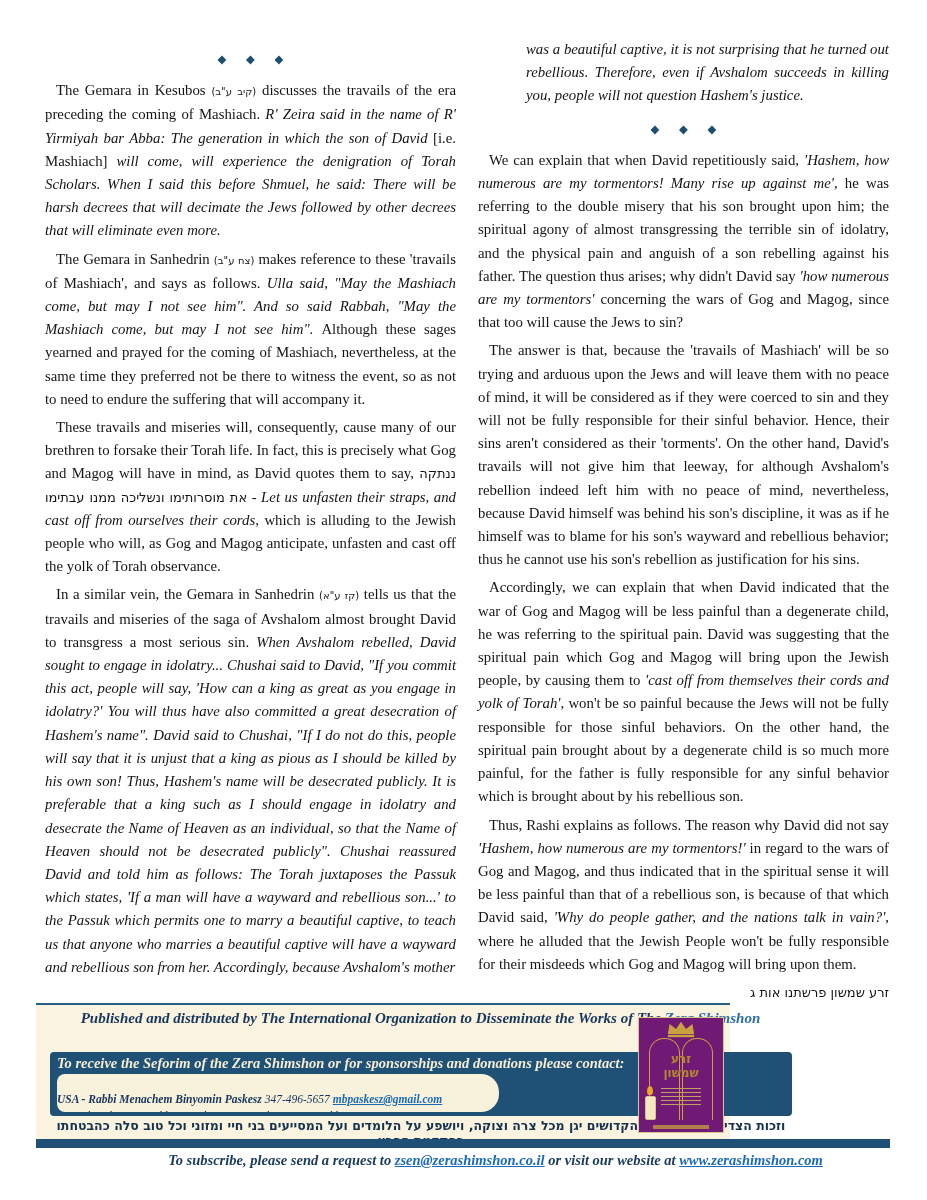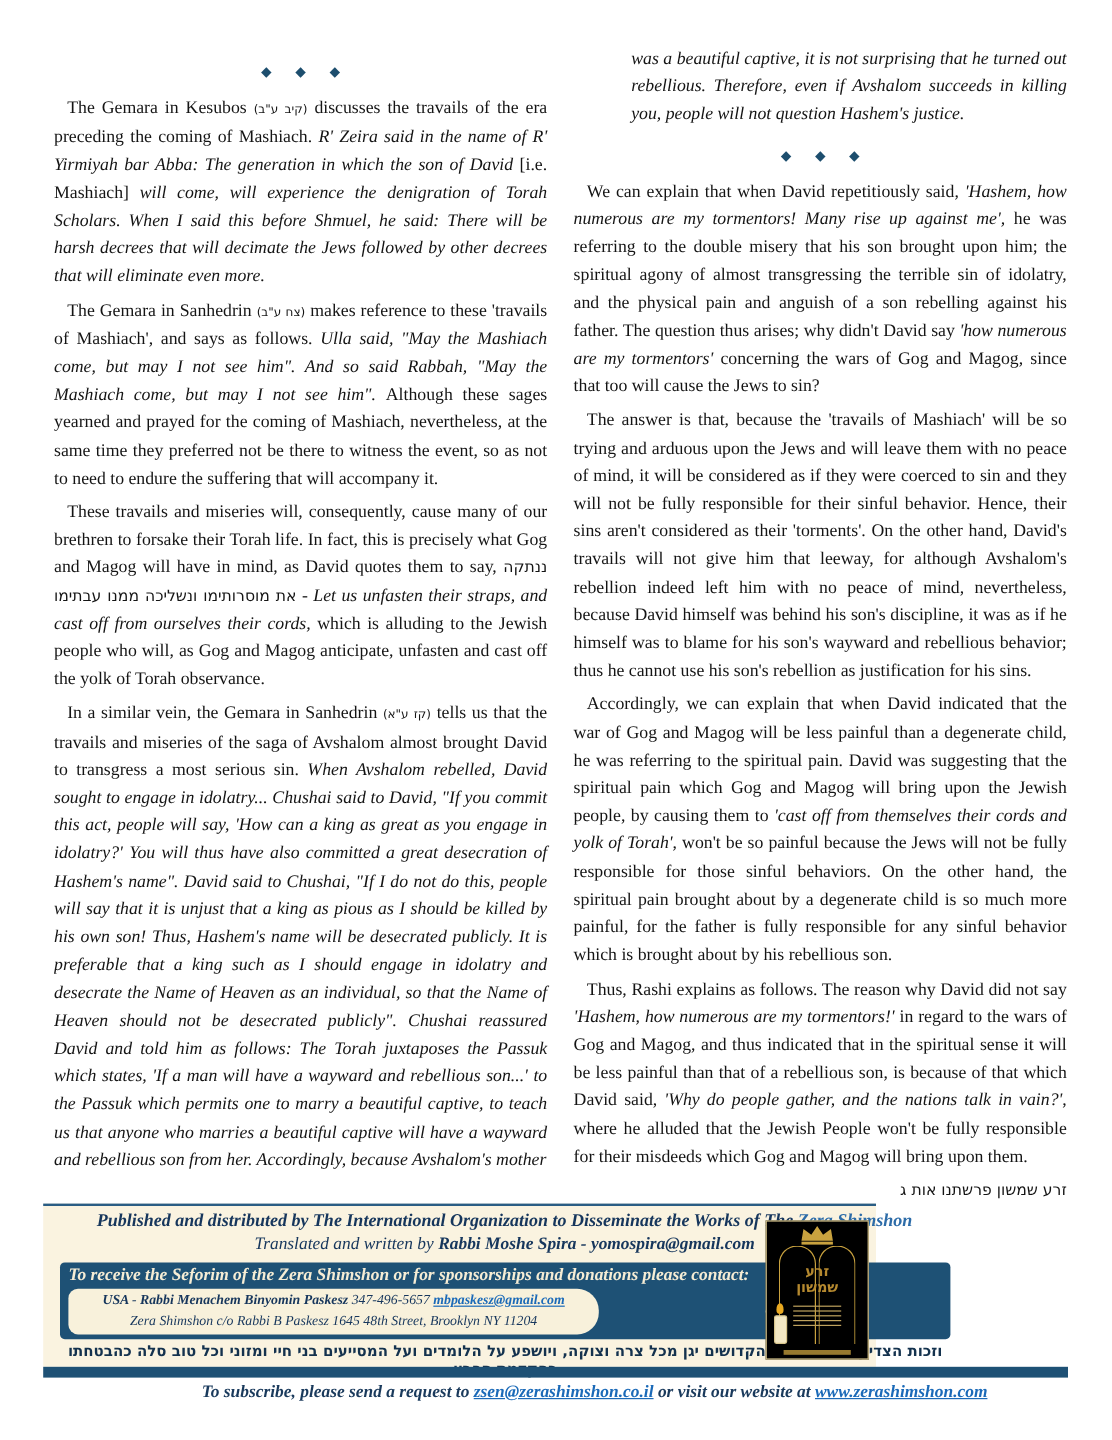--- a/index.html
+++ b/index.html
@@ -42,43 +42,43 @@
   #contact-box {
     position: absolute; left: 14px; top: 47px; width: 742px; height: 64px;
     background: #1e5175; border-radius: 4px; padding: 2px 7px; box-sizing: border-box;
   }
   #contact-header {
     text-align: left; color: #f6edd5; font-style: italic; font-weight: bold;
     font-size: 14.5px; line-height: 19px; white-space: nowrap;
   }
   #contact-row { display: flex; height: 38px; margin-top: 1px; position: relative; }
   .contact-card {
-    background: #f8f1db; color: #16365c; text-align: center;
-    font-size: 11.5px; line-height: 17px; padding-top: 2px; box-sizing: border-box;
+    background: #f8f1db; color: #16365c; 
+    font-size: 11.5px; line-height: 17px; padding-top: 17px; box-sizing: border-box;
     white-space: nowrap; overflow: hidden;
   }
   #usa-card { flex: 0 0 442px; border-radius: 8px 18px 18px 8px; }
   #il-card  { flex: 0 0 230px; border-radius: 18px 8px 8px 18px; }
   #card-gap { flex: 1 1 auto; position: relative; }
   #card-gap .dot {
     position: absolute; left: 50%; top: 50%; width: 8px; height: 8px;
     margin: -4px 0 0 -4px; background: #ffffff; border-radius: 50%;
   }
   .contact-card .b { font-weight: bold; font-style: italic; }
   .contact-card .plainline { font-style: italic; }
   .lnk { color: #1b6ab8; text-decoration: underline; font-weight: bold; font-style: italic; cursor: pointer; }
   #blessing {
     position: absolute; left: 0; top: 113px; width: 770px; text-align: center;
     font-family: "DejaVu Sans", sans-serif; font-size: 12.5px; font-weight: bold;
     color: #14324e; direction: rtl;
   }
   
   #logo {
     position: absolute; right: 6px; top: 12px; width: 86px; height: 116px;
-    background: #000000; border: 1px solid #d8c58c; box-sizing: border-box; z-index: 3;
+    background: #701a75; border: 1px solid #d8c58c; box-sizing: border-box; z-index: 3;
     text-align: center;
   }
   #logo .crown { margin-top: 2px; height: 18px; }
   .arch { position: relative; width: 66px; height: 84px; margin: 0 auto; }
   .arch .arc-l, .arch .arc-r {
     position: absolute; top: 0; width: 31px; height: 82px; box-sizing: border-box;
     border: 1px solid #c9a23f; border-bottom: none; border-radius: 15px 15px 0 0;
   }
   .arch .arc-l { left: 1px; }
   .arch .arc-r { right: 1px; }
@@ -126,21 +126,20 @@
         <p class="para"><span>We can explain that when David repetitiously said, </span><span class="it">'Hashem, how numerous are my tormentors! Many rise up against me',</span><span> he was referring to the double misery that his son brought upon him; the spiritual agony of almost transgressing the terrible sin of idolatry, and the physical pain and anguish of a son rebelling against his father. The question thus arises; why didn't David say </span><span class="it">'how numerous are my tormentors'</span><span> concerning the wars of Gog and Magog, since that too will cause the Jews to sin?</span></p>
         <p class="para"><span>The answer is that, because the 'travails of Mashiach' will be so trying and arduous upon the Jews and will leave them with no peace of mind, it will be considered as if they were coerced to sin and they will not be fully responsible for their sinful behavior. Hence, their sins aren't considered as their 'torments'. On the other hand, David's travails will not give him that leeway, for although Avshalom's rebellion indeed left him with no peace of mind, nevertheless, because David himself was behind his son's discipline, it was as if he himself was to blame for his son's wayward and rebellious behavior; thus he cannot use his son's rebellion as justification for his sins.</span></p>
         <p class="para"><span>Accordingly, we can explain that when David indicated that the war of Gog and Magog will be less painful than a degenerate child, he was referring to the spiritual pain. David was suggesting that the spiritual pain which Gog and Magog will bring upon the Jewish people, by causing them to </span><span class="it">'cast off from themselves their cords and yolk of Torah'</span><span>, won't be so painful because the Jews will not be fully responsible for those sinful behaviors. On the other hand, the spiritual pain brought about by a degenerate child is so much more painful, for the father is fully responsible for any sinful behavior which is brought about by his rebellious son.</span></p>
         <p class="para"><span>Thus, Rashi explains as follows. The reason why David did not say </span><span class="it">'Hashem, how numerous are my tormentors!'</span><span> in regard to the wars of Gog and Magog, and thus indicated that in the spiritual sense it will be less painful than that of a rebellious son, is because of that which David said, </span><span class="it">'Why do people gather, and the nations talk in vain?'</span><span>, where he alluded that the Jewish People won't be fully responsible for their misdeeds which Gog and Magog will bring upon them.</span></p>
         <p class="para noindent alignright"><span class="he">זרע שמשון פרשתנו אות ג</span></p>
       </div>
   </div>
 
   <div id="footer">
     <div class="pub-line"><span>Published and distributed by The International Organization to Disseminate the Works of The </span><span class="hl">Zera Shimshon</span></div>
-    <div class="trans-line"><span>Translated and written by </span><span class="b">Rabbi Moshe Spira - yomospira@gmail.com</span></div>
 
     <div id="contact-box">
       <div id="contact-header">To receive the Seforim of the Zera Shimshon or for sponsorships and donations please contact:</div>
       <div id="contact-row">
         <div id="usa-card" class="contact-card">
           <div><span class="b">USA - Rabbi Menachem Binyomin Paskesz </span><span class="plainline">347-496-5657 </span><span class="lnk">mbpaskesz@gmail.com</span></div>
           <div class="plainline">Zera Shimshon c/o Rabbi B Paskesz 1645 48th Street, Brooklyn NY 11204</div>
         </div>
         <div id="card-gap">
           <div class="dot"></div>

